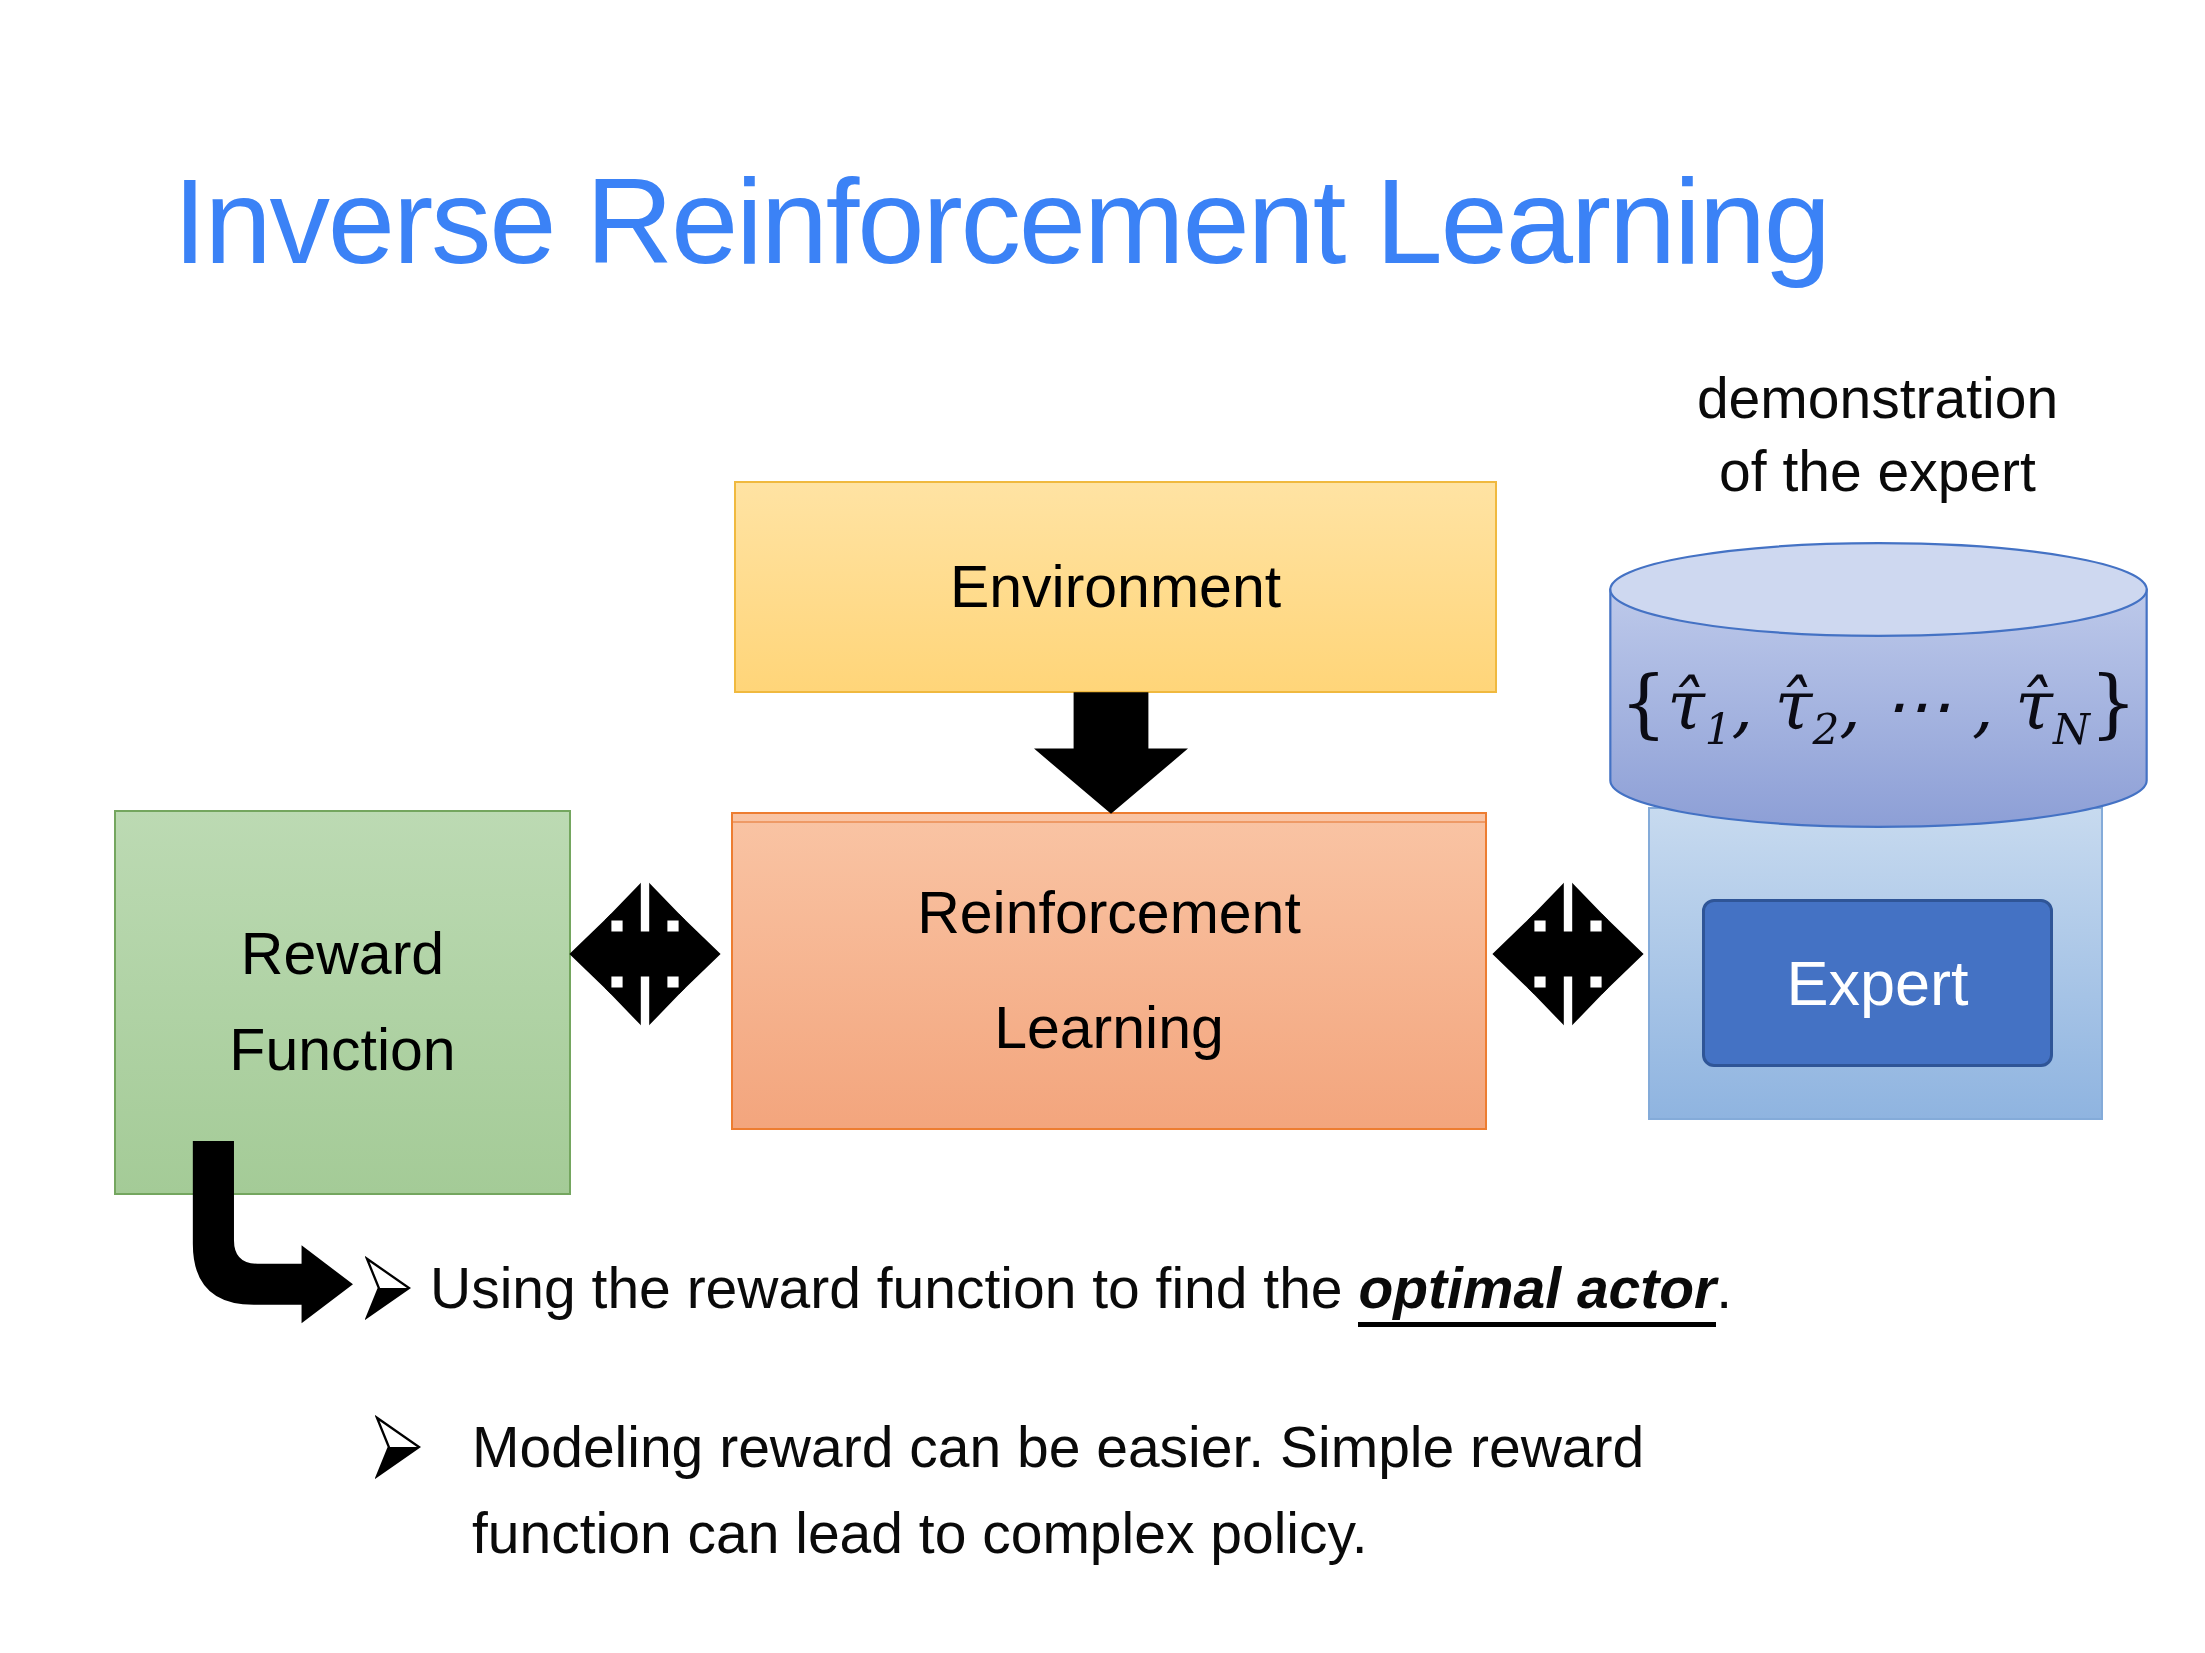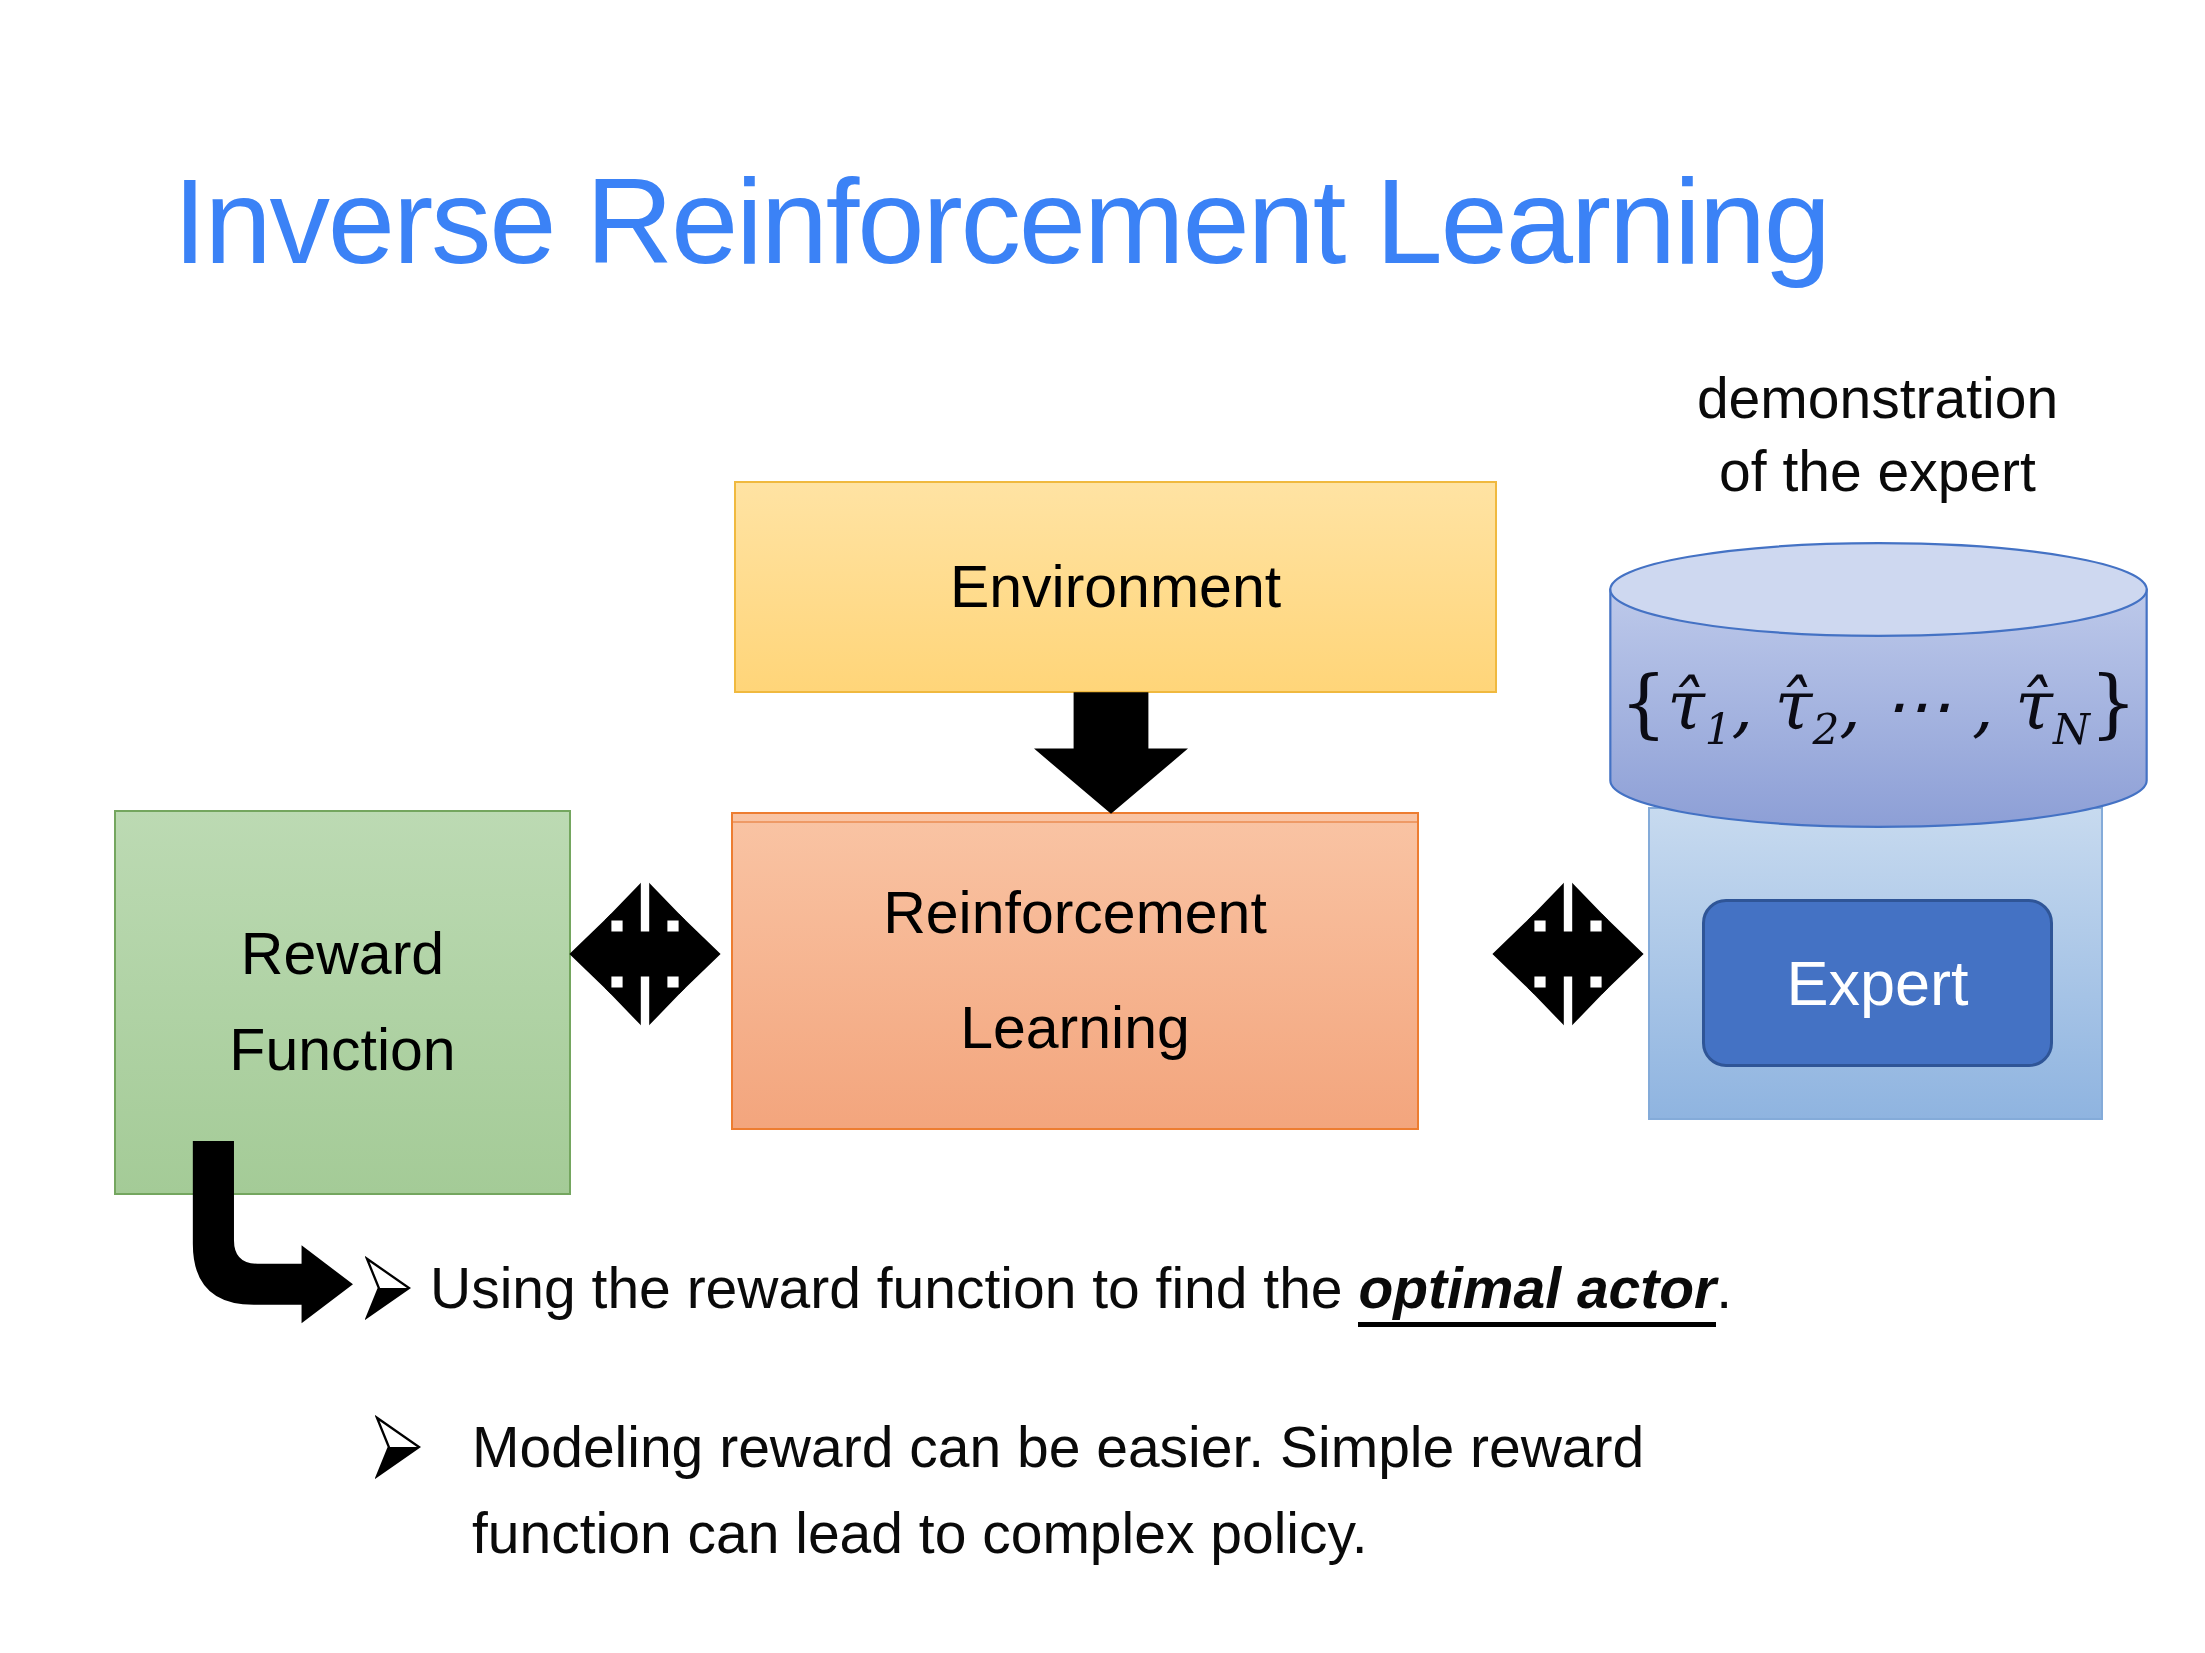--- a/index.html
+++ b/index.html
@@ -33,38 +33,38 @@
     border:2.9px solid #F0B93F;
     font-size:59px;
   }
   .green-box{
     left:114px;top:810px;width:457px;height:385px;
     background:linear-gradient(180deg,#BCDAB3 0%,#A4CB97 100%);
     border:2.2px solid #74A65F;
     font-size:59px;line-height:1.62;
   }
   .rl-box{
-    left:731px;top:812px;width:688px;height:318px;
+    left:731px;top:812px;width:756px;height:318px;
     background:linear-gradient(180deg,#F9C4A4 0%,#F3A57D 100%);
     border:2.9px solid #ED7D31;
     font-size:59px;line-height:1.95;
   }
   .rl-topstrip{
     position:absolute;top:6.6px;left:0;right:0;height:0;
     border-top:2.2px solid #EE9A66;
   }
   .expert-container{
     left:1648px;top:807px;width:455px;height:313px;
     background:linear-gradient(180deg,#C7DAEF 0%,#8FB4E0 100%);
     border:2.2px solid #84ABD9;
     z-index:1;
   }
   .expert-button{
     left:1702px;top:899px;width:351px;height:168px;
-    background:#4472C4;border:3.7px solid #2F5597;border-radius:24px;
+    background:#4472C4;border:3.7px solid #2F5597;border-radius:12px;
     box-sizing:border-box;display:flex;align-items:center;justify-content:center;
     color:#ffffff;font-size:63px;z-index:4;
   }
 
   
   .cylinder{left:1608px;top:541px;width:541px;height:288px;z-index:3;}
   .formula{
     left:1608px;top:660px;width:541px;text-align:center;z-index:4;
     font-family:"DejaVu Serif", serif;font-style:italic;
     font-size:68px;color:#0b0b14;white-space:nowrap;

